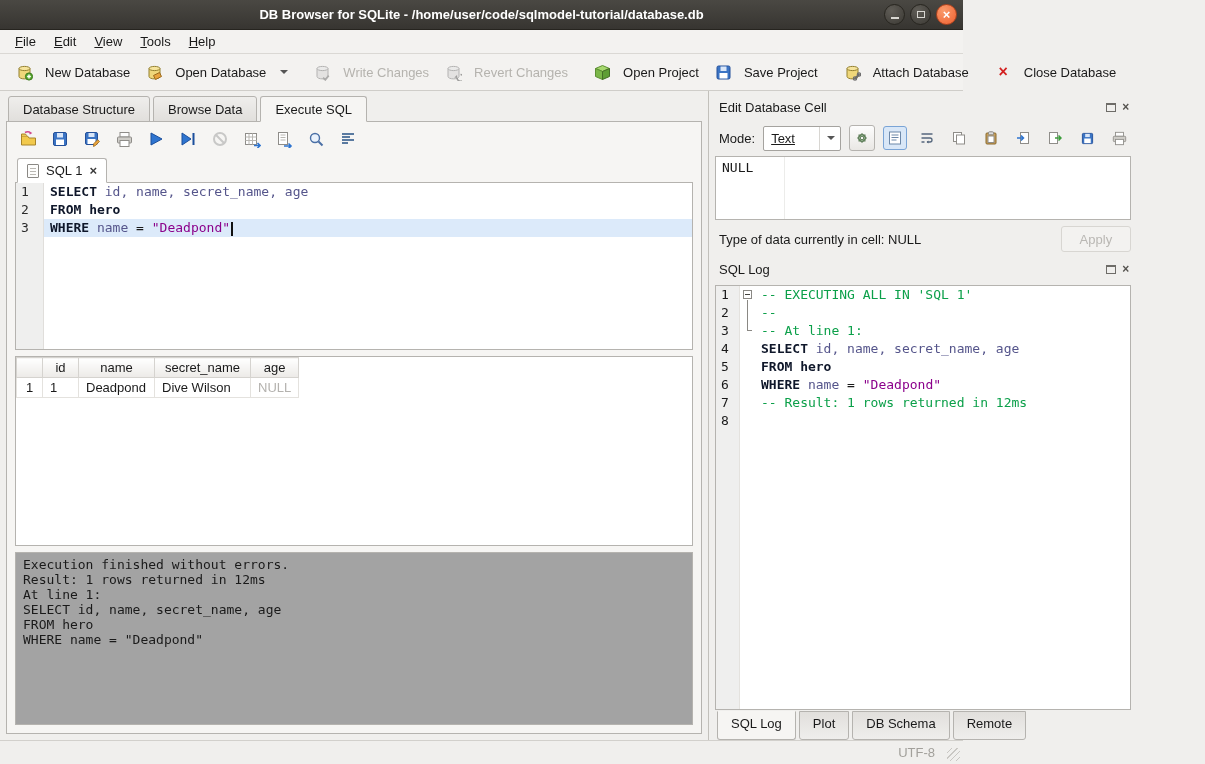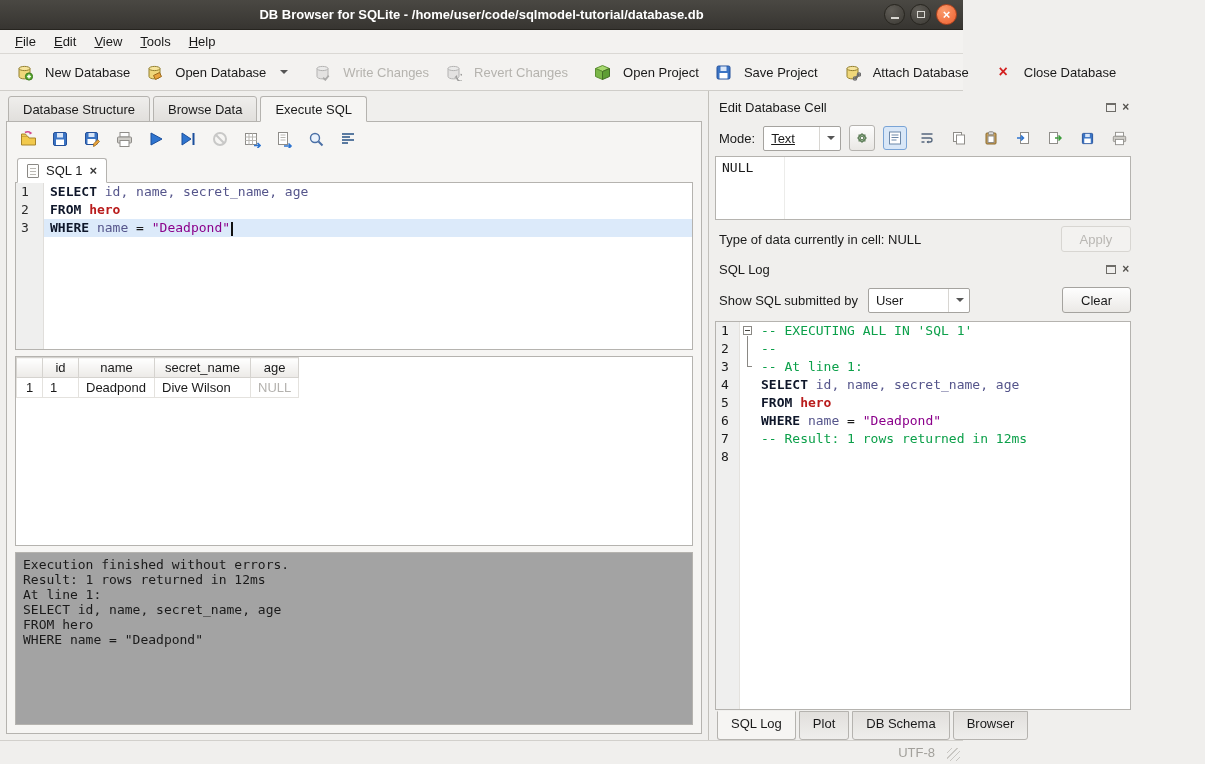--- a/index.html
+++ b/index.html
@@ -63,21 +63,21 @@
   
   .editor { height:168px; flex:0 0 168px; margin:0 8px; border:1px solid #b5b3af; background:#fff;
             font-family:"DejaVu Sans Mono", monospace; font-size:13px; display:flex; overflow:hidden; }
   .gutter { width:28px; flex:0 0 28px; background:#efefee; border-right:1px solid #e0dedb; color:#2b2b2b; }
   .gnum { height:18px; line-height:18px; padding-left:5px; }
   .code { flex:1; padding-top:0; }
   .code-line { height:18px; line-height:18px; padding-left:6px; white-space:pre; }
   .code-line.current { background:#dceafa; }
   .kw { color:#0f172a; font-weight:bold; }
   .ident { color:#55558b; }
-  .tbl { color:#b91c1c; font-weight:bold; }
+  .tbl { color:#0f172a; font-weight:bold; }
   .str { color:#8b008b; }
   .cmt { color:#0ca04a; }
   .caret { display:inline-block; width:1.5px; height:14px; background:#111; vertical-align:middle; margin-left:1px; }
 
   
   .results { height:190px; flex:0 0 190px; margin:6px 8px 0; border:1px solid #b5b3af; background:#fff; overflow:hidden; }
   table.grid { border-collapse:collapse; font-size:13px; }
   table.grid th { background:linear-gradient(#ffffff,#eceae7); border:1px solid #d5d3cf; font-weight:normal; padding:2px 8px; }
   table.grid td { border:1px solid #e4e2de; padding:2px 7px; background:#fff; }
   td.rownum, th.corner { background:linear-gradient(#ffffff,#eceae7); border:1px solid #d5d3cf; text-align:center; min-width:26px; }
@@ -486,31 +486,20 @@
       </div>
 
       <div class="dock-header">
         <span>SQL Log</span>
         <span class="dock-icons">
           <span class="float-ic"></span>
           <span class="dock-x">×</span>
         </span>
       </div>
 
-      <div class="filter-row">
-        <span>Show SQL submitted by</span>
-        <div class="combo user">
-          <span class="cval">User</span>
-          <span class="arrow-zone">
-              <span class="chev"></span>
-            </span>
-        </div>
-        <span class="spacer"></span>
-        <div class="btn">Clear</div>
-      </div>
 
       <div class="log-editor">
         <div class="log-gutter">
           <div class="gnum">1</div>
           <div class="gnum">2</div>
           <div class="gnum">3</div>
           <div class="gnum">4</div>
           <div class="gnum">5</div>
           <div class="gnum">6</div>
           <div class="gnum">7</div>
@@ -531,21 +520,21 @@
           <div class="code-line"><span class="kw">WHERE</span><span class="ident"> name</span><span> = </span><span class="str">"Deadpond"</span></div>
           <div class="code-line"><span class="cmt">-- Result: 1 rows returned in 12ms</span></div>
           <div class="code-line"></div>
         </div>
       </div>
 
       <div class="bottom-tabs">
         <div class="btab active">SQL Log</div>
         <div class="btab">Plot</div>
         <div class="btab">DB Schema</div>
-        <div class="btab">Browser</div>
+        <div class="btab">Remote</div>
       </div>
 
     </div>
   </div>
 
   <div class="statusbar">
     <span>UTF-8</span>
     <span class="grip"></span>
   </div>
 

